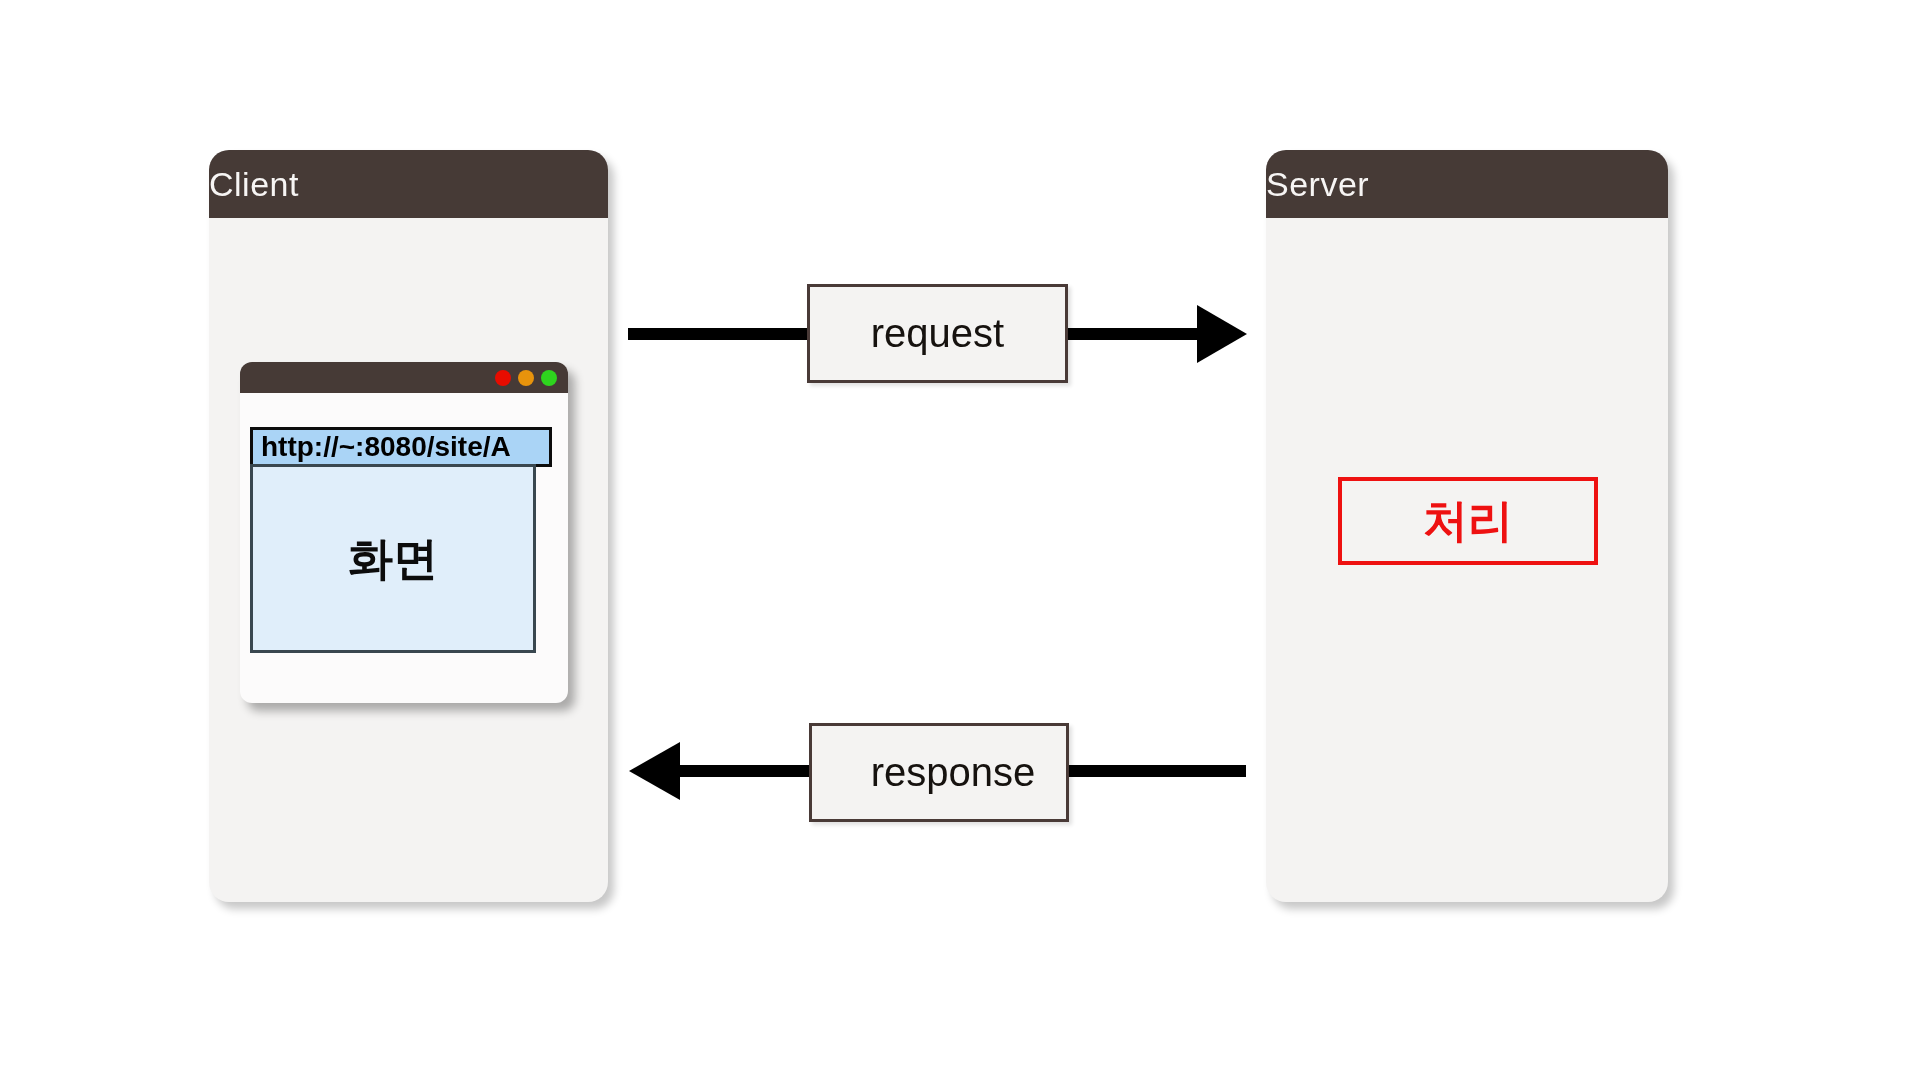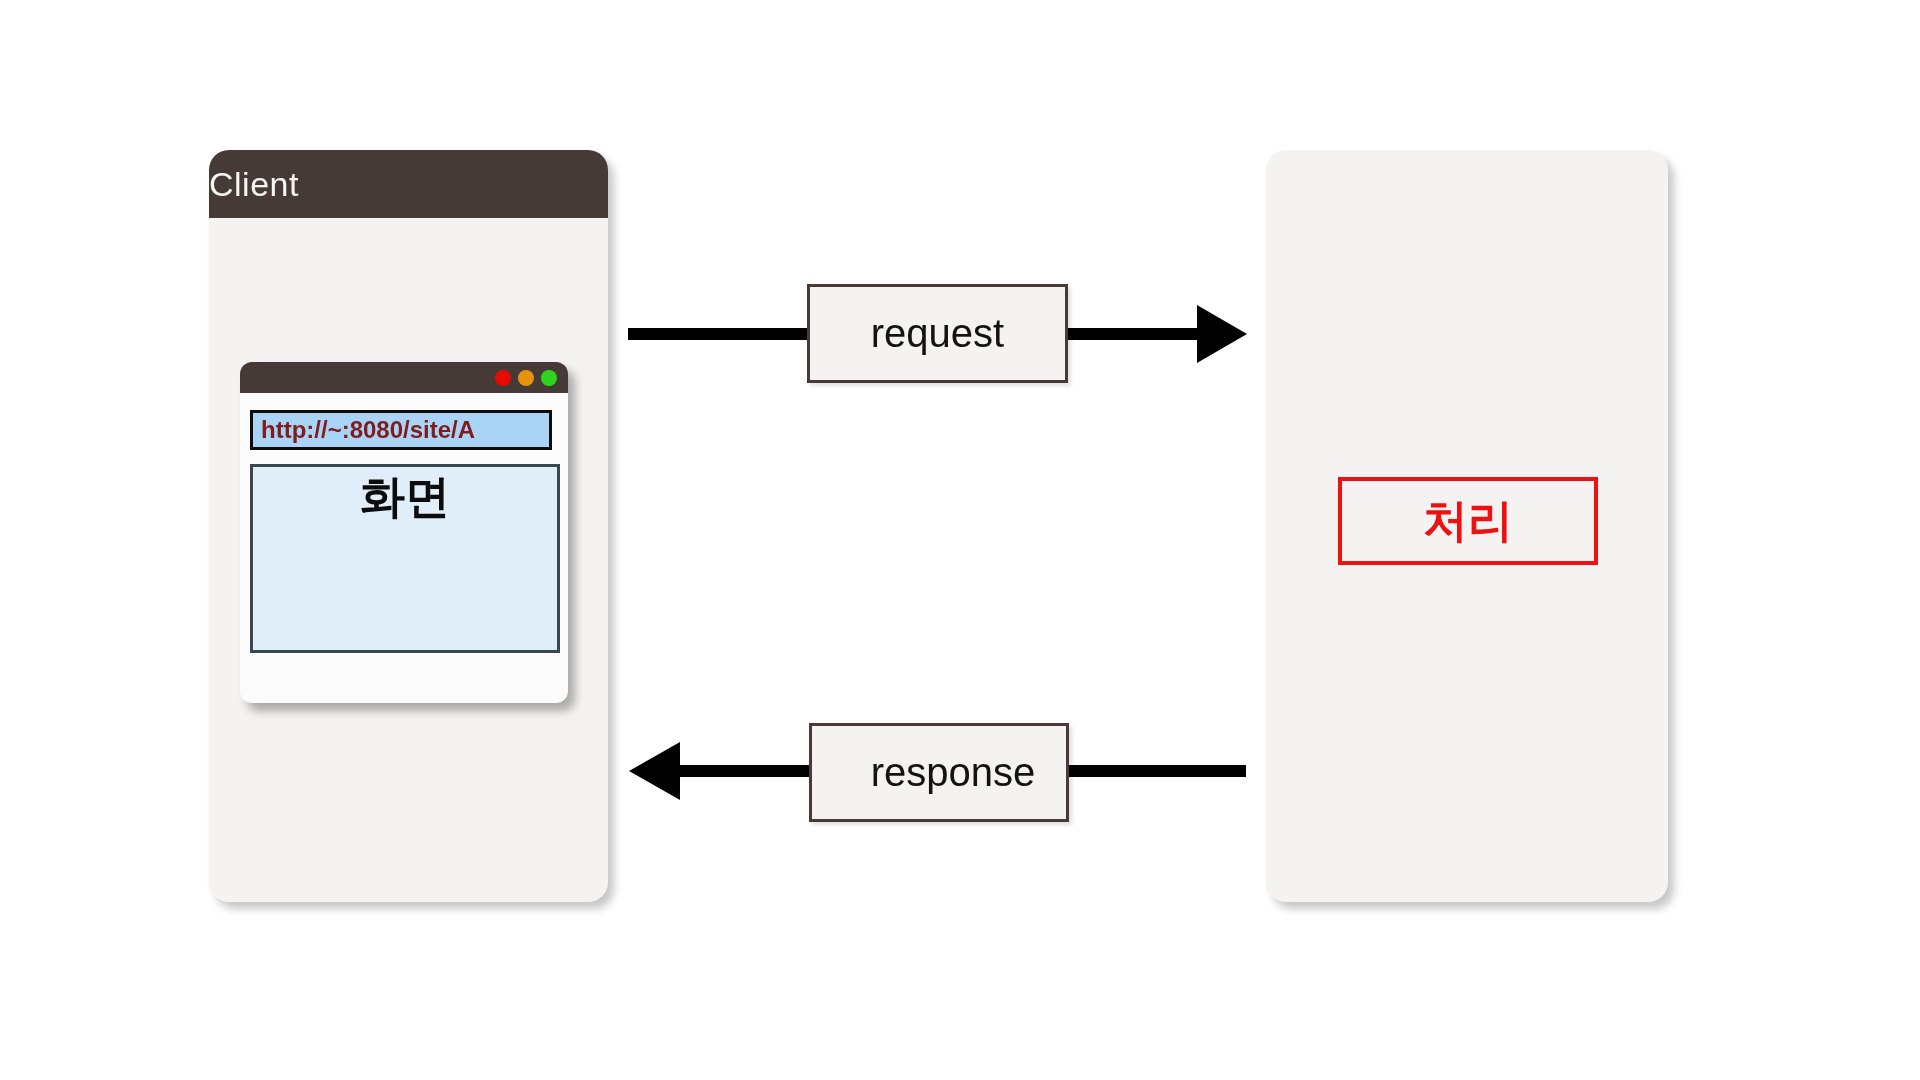--- a/index.html
+++ b/index.html
@@ -17,26 +17,26 @@
 
   
   .browser{position:absolute;left:31px;top:212px;width:328px;height:341px;background:#fcfbfb;
            border-radius:12px;box-shadow:7px 8px 10px rgba(0,0,0,.30);}
   .browser-titlebar{height:31px;background:var(--panel-header);border-radius:12px 12px 0 0;
                     display:flex;align-items:center;justify-content:flex-end;gap:7px;padding-right:11px;box-sizing:border-box;}
   .dot{width:16px;height:16px;border-radius:50%;}
   .dot.red{background:var(--dot-red);}
   .dot.orange{background:var(--dot-orange);}
   .dot.green{background:var(--dot-green);}
-  .url-bar{position:absolute;left:10px;top:48px;width:302px;height:40px;box-sizing:border-box;
+  .url-bar{position:absolute;left:10px;top:65px;width:302px;height:40px;box-sizing:border-box;
            background:var(--url-bar-bg);border:3px solid #0c0c0c;display:flex;align-items:center;
-           padding-left:8px;font-size:24px;font-weight:bold;color:#7f1d1d;white-space:nowrap;overflow:hidden;}
-  .screen{position:absolute;left:10px;top:102px;width:310px;height:189px;box-sizing:border-box;
+           padding-left:8px;font-size:28px;font-weight:bold;color:#000000;white-space:nowrap;overflow:hidden;}
+  .screen{position:absolute;left:10px;top:102px;width:286px;height:189px;box-sizing:border-box;
           background:var(--screen-bg);border:3px solid var(--screen-border);
-          display:flex;justify-content:center;}
+          display:flex;align-items:center;justify-content:center;}
   .screen-label{font-size:45px;font-weight:bold;color:#0c0c0c;}
 
   
   .flow-line{position:absolute;height:12px;background:var(--arrow-black);}
   .line-request{left:628px;top:328px;width:569px;}
   .line-response{left:680px;top:765px;width:566px;}
   .arrow-head{position:absolute;width:0;height:0;}
   .head-right{left:1197px;top:305px;border-top:29px solid transparent;border-bottom:29px solid transparent;
               border-left:50px solid var(--arrow-black);}
   .head-left{left:629px;top:742px;border-top:29px solid transparent;border-bottom:29px solid transparent;
@@ -81,18 +81,21 @@
     <span>request</span>
   </div>
 
   <div class="flow-line line-response"></div>
   <div class="arrow-head head-left"></div>
   <div class="flow-label label-response">
     <span>response</span>
   </div>
 
   <div class="panel server">
+    <div class="panel-header">
+      <span class="panel-title">Server</span>
+    </div>
     <div class="process-box">
       <span class="process-label">처리</span>
     </div>
   </div>
 
 </div>
 
 </body></html>

